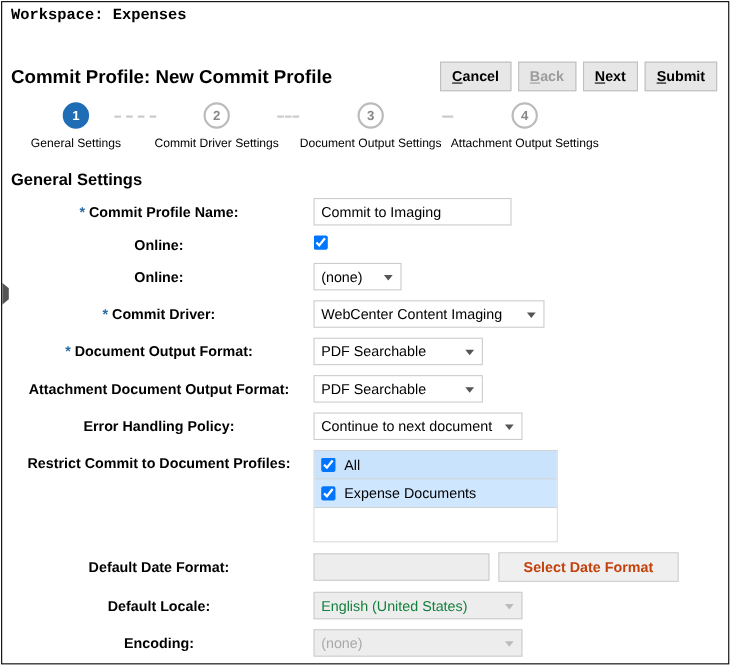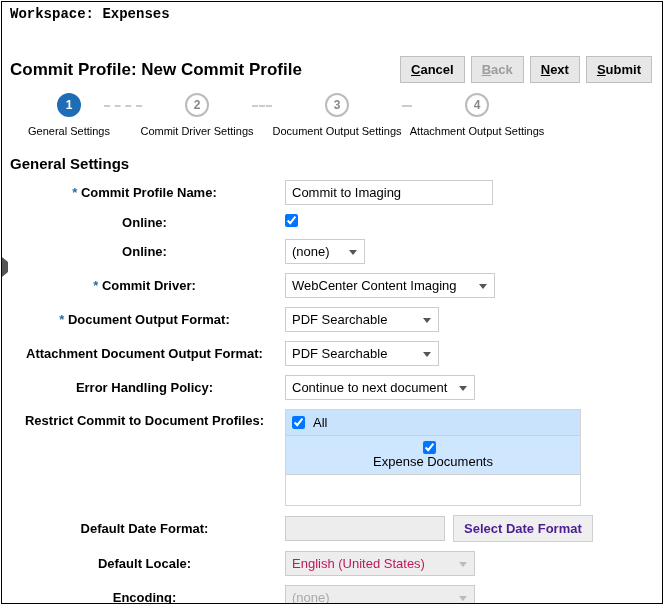--- a/index.html
+++ b/index.html
@@ -131,21 +131,21 @@
     content: "* ";
     color: #2b6ca3;
   }
   .field {
     flex: 1;
   }
   input[type=text] {
     border: 1px solid #ccc;
     padding: 4px 6px;
     font-size: 13px;
-    width: 208px;
+    width: 180px;
   }
   input[type=text]:disabled, .sel:disabled, .sel.disabled {
     background: #ededed;
     color: #aaa;
   }
   .sel {
     border: 1px solid #ccc;
     background: #fff;
     font-size: 13px;
     padding: 4px 24px 4px 6px;
@@ -167,50 +167,50 @@
   }
   .sel.disabled::after { border-top-color: #bbb; }
   .sel.w1 { width: 80px; }
   .sel.w2 { width: 210px; }
   .sel.w3 { width: 154px; }
   .sel.w4 { width: 190px; }
   .sel.w5 { width: 190px; }
 
   .profiles-box {
     border: 1px solid #d4d4d4;
-    width: 296px;
+    width: 222px;
   }
   .profiles-box .row {
     display: flex;
     align-items: center;
     padding: 5px 6px;
     border-bottom: 1px solid #d0d0d0;
     background: #c9e3fd;
   }
-  .profiles-box .row:nth-child(2){ background:#cfe6ff;flex-direction:column; }
+  .profiles-box .row:nth-child(2){ background:#cfe6ff; }
   .profiles-box .row input { margin-right: 8px; }
   .profiles-box .extra {
     height: 30px;
     background: #fff;
   }
 
   .date-row .datefield {
     display: flex;
     align-items: center;
     gap: 8px;
   }
   .datefield input[type=text]{
     width: 160px;
     background: #ededed;
   }
   .select-date-btn {
     background: #efefef;
     border: 1px solid #cfcfcf;
-    color: #4c1d95;
-    padding: 5px 10px;
+    color: #c2410c;
+    padding: 5px 22px;
     font-weight: bold;
     font-size: 13px;
   }
 
   .side-handle {
     position:absolute;
     left:0;
     top:255px;
     width:6px;
     height:20px;
@@ -341,21 +341,21 @@
       <div class="field datefield">
         <input type="text" disabled="" value="" style="">
         <button class="select-date-btn" disabled="">Select Date Format</button>
       </div>
     </div>
 
     <div class="form-row">
       <div class="lbl">Default Locale:</div>
       <div class="field">
         <div class="sel w5 disabled">
-            <span style="color:#be185d">English (United States)</span>
+            <span style="color:#15803d">English (United States)</span>
           </div>
       </div>
     </div>
 
     <div class="form-row">
       <div class="lbl">Encoding:</div>
       <div class="field">
         <div class="sel w5 disabled">
             <span style="color:#aaa">(none)</span>
           </div>

